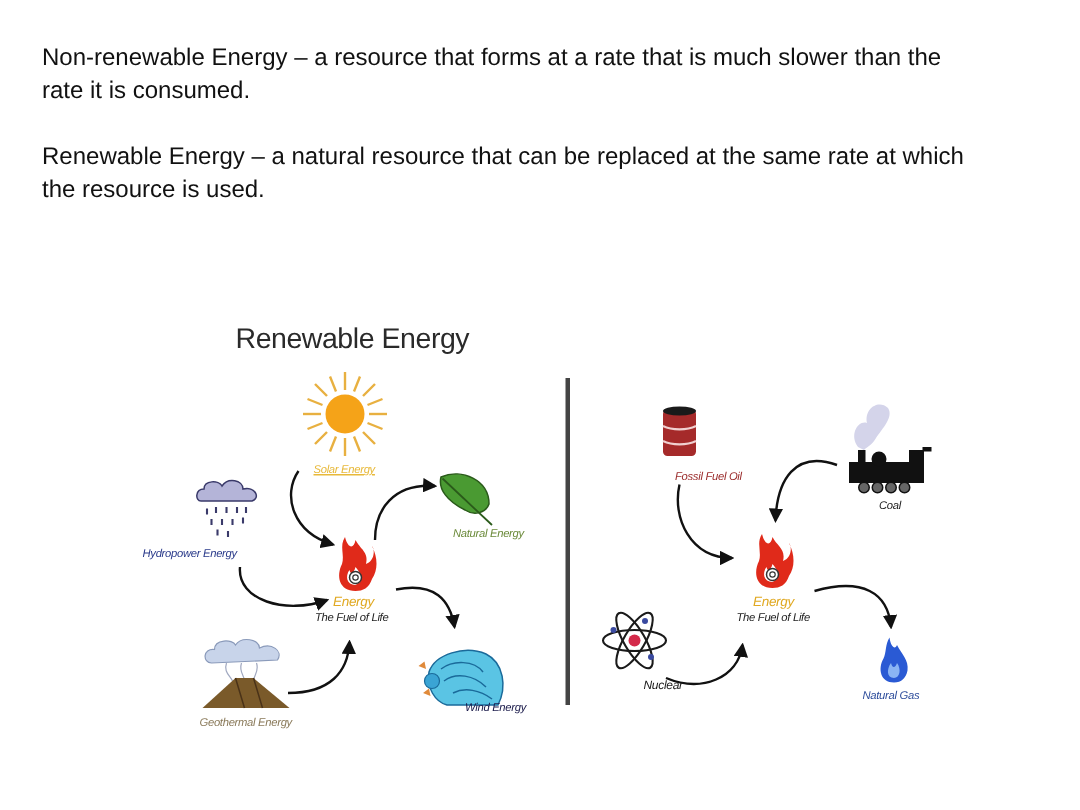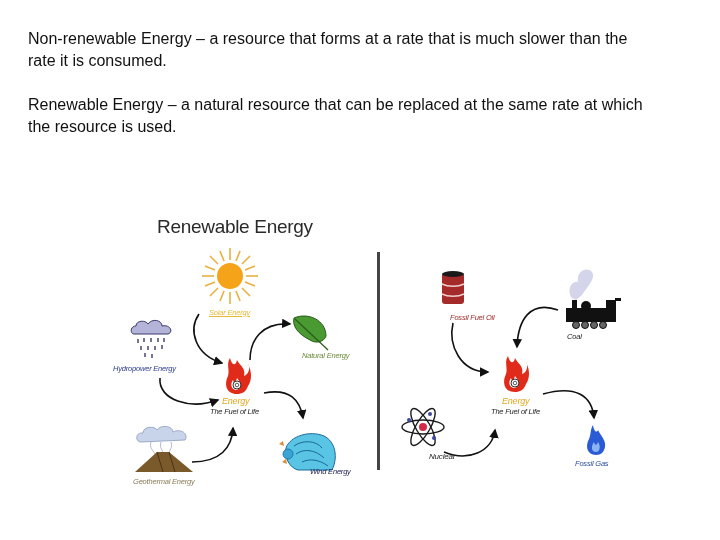--- a/index.html
+++ b/index.html
@@ -85,21 +85,21 @@
         <line x1="30" y1="20" x2="30" y2="24"></line>
         <line x1="36" y1="20" x2="36" y2="24"></line>
       <line x1="13" y1="28" x2="13" y2="32"></line>
         <line x1="20" y1="28" x2="20" y2="32"></line>
         <line x1="27" y1="28" x2="27" y2="32"></line>
         <line x1="34" y1="27" x2="34" y2="31"></line>
       <line x1="17" y1="35" x2="17" y2="39"></line>
         <line x1="24" y1="36" x2="24" y2="40"></line>
     </g>
   </svg>
-  <div class="label" style="left:113px; top:364px; color:#2a3a8a;">Hydropower Energy</div>
+  <div class="label" style="left:95px; top:364px; color:#2a3a8a;">Hydropower Energy</div>
 
   <svg class="icon" style="left:222px;top:356px;" width="30" height="40" viewBox="0 0 30 40">
     <path d="M15,38 C4,38 2,28 6,20 C8,14 4,8 8,2 C10,10 14,10 15,4 C18,10 24,12 22,20 C28,18 28,10 26,8 C30,16 30,24 26,30 C24,36 20,38 15,38 z" fill="#e02a1a"></path>
     <path d="M15,34 C9,34 8,28 11,24 C12,28 14,26 15,22 C18,26 20,28 18,32 z" fill="#ffffff"></path>
     <circle cx="15" cy="29" r="4" fill="none" stroke="#333" stroke-width="1"></circle>
     <circle cx="15" cy="29" r="1.8" fill="none" stroke="#333" stroke-width="0.8"></circle>
   </svg>
   <div class="label" style="left:222px; top:396px; color:#e0a820; font-size:9px;">Energy</div>
   <div class="label" style="left:210px; top:407px; color:#222;">The Fuel of Life</div>
 
@@ -135,21 +135,21 @@
     <rect x="10" y="36" width="5" height="10" fill="#111"></rect>
     <rect x="4" y="44" width="50" height="14" fill="#111"></rect>
     <circle cx="24" cy="42" r="5" fill="#111"></circle>
     <rect x="44" y="36" width="10" height="10" fill="#111"></rect>
     <rect x="53" y="34" width="6" height="3" fill="#111"></rect>
     <circle cx="14" cy="61" r="3.5" fill="#666" stroke="#111"></circle>
     <circle cx="23" cy="61" r="3.5" fill="#666" stroke="#111"></circle>
     <circle cx="32" cy="61" r="3.5" fill="#666" stroke="#111"></circle>
     <circle cx="41" cy="61" r="3.5" fill="#666" stroke="#111"></circle>
   </svg>
-  <div class="label" style="left:567px; top:332px; color:#1a1a1a;">Coal</div>
+  <div class="label" style="left:586px; top:332px; color:#1a1a1a;">Coal</div>
 
   <svg class="icon" style="left:500px;top:354px;" width="30" height="40" viewBox="0 0 30 40">
     <path d="M15,38 C4,38 2,28 6,20 C8,14 4,8 8,2 C10,10 14,10 15,4 C18,10 24,12 22,20 C28,18 28,10 26,8 C30,16 30,24 26,30 C24,36 20,38 15,38 z" fill="#e02a1a"></path>
     <path d="M15,34 C9,34 8,28 11,24 C12,28 14,26 15,22 C18,26 20,28 18,32 z" fill="#ffffff"></path>
     <circle cx="15" cy="29" r="4" fill="none" stroke="#333" stroke-width="1"></circle>
     <circle cx="15" cy="29" r="1.8" fill="none" stroke="#333" stroke-width="0.8"></circle>
   </svg>
   <div class="label" style="left:502px; top:396px; color:#e0a820; font-size:9px;">Energy</div>
   <div class="label" style="left:491px; top:407px; color:#222;">The Fuel of Life</div>
 
@@ -163,14 +163,14 @@
     <circle cx="9" cy="16" r="2" fill="#3a4aa0"></circle>
     <circle cx="34" cy="34" r="2" fill="#3a4aa0"></circle>
     <circle cx="30" cy="10" r="2" fill="#3a4aa0"></circle>
   </svg>
   <div class="label" style="left:429px; top:452px; color:#1a1a1a; font-size:8px;">Nuclear</div>
 
   <svg class="icon" style="left:584px;top:424px;" width="24" height="32" viewBox="0 0 24 32">
     <path d="M12,31 C3,31 1,22 5,15 C7,11 6,6 9,1 C10,8 13,9 14,6 C17,12 22,16 21,23 C20,28 17,31 12,31 z" fill="#2a5ad4"></path>
     <path d="M12,28 C7,28 7,22 10,18 C11,22 13,21 14,18 C17,22 16,28 12,28 z" fill="#8ab4f4"></path>
   </svg>
-  <div class="label" style="left:575px; top:459px; color:#2a4a9a;">Fossil Gas</div>
+  <div class="label" style="left:575px; top:459px; color:#2a4a9a;">Natural Gas</div>
 </div>
 
 </body></html>

